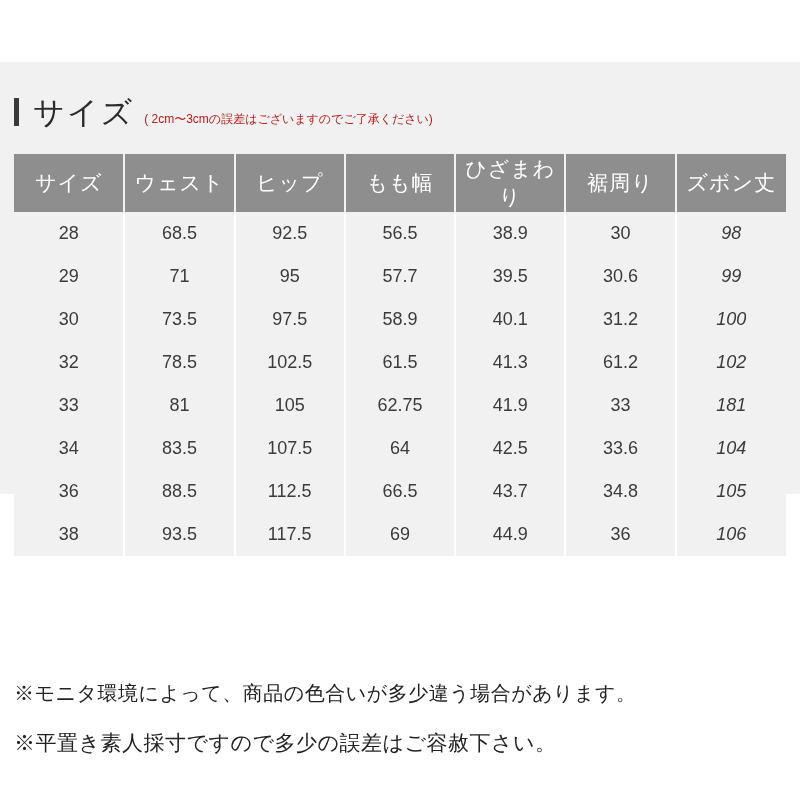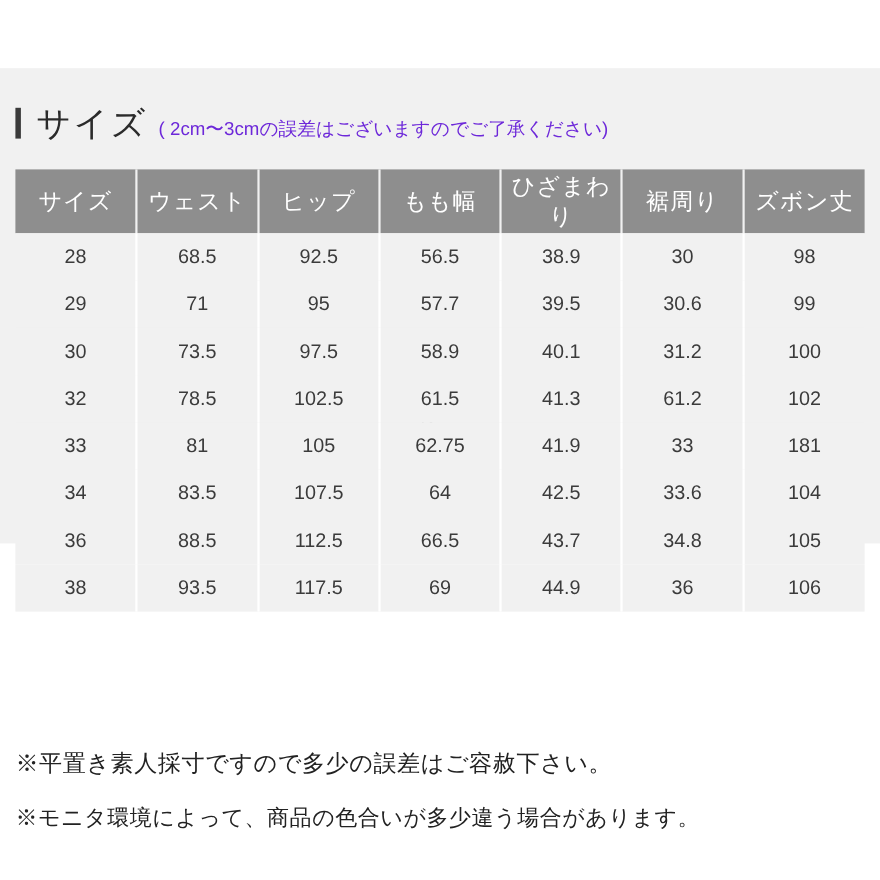--- a/index.html
+++ b/index.html
@@ -53,22 +53,22 @@
     top: 3px;
     margin-right: 4px;
   }
   .title-text {
     font-size: 31px;
     letter-spacing: 2px;
     color: #2b2b2b;
     font-weight: 400;
   }
   .title-note {
-    font-size: 17px;
-    color: #6d28d9;
+    font-size: 12px;
+    color: #b91c1c;
     letter-spacing: 0px;
   }
   table.size-table {
     position: absolute;
     left: 14px;
     top: 92px;
     width: 772px;
     border-collapse: collapse;
     table-layout: fixed;
   }
@@ -91,20 +91,21 @@
     height: 41px;
     text-align: center;
     vertical-align: middle;
     font-size: 18px;
     color: #3b3b3b;
     background: #f1f1f1;
     border-right: 2px solid #ffffff;
   }
   table.size-table td:last-child {
     border-right: none;
+    font-style: italic;
   }
   .watermark {
     position: absolute;
     left: 0;
     top: 0;
     width: 800px;
     height: 600px;
     display: flex;
     align-items: center;
     justify-content: center;
@@ -237,17 +238,17 @@
           <td>44.9</td>
           <td>36</td>
           <td>106</td>
         </tr>
       </tbody>
     </table>
 
   </div>
 
   <div class="footnotes">
+    <div class="footnote second">※モニタ環境によって、商品の色合いが多少違う場合があります。</div>
     <div class="footnote">※平置き素人採寸ですので多少の誤差はご容赦下さい。</div>
-    <div class="footnote second">※モニタ環境によって、商品の色合いが多少違う場合があります。</div>
   </div>
 
 </div>
 
 </body></html>

